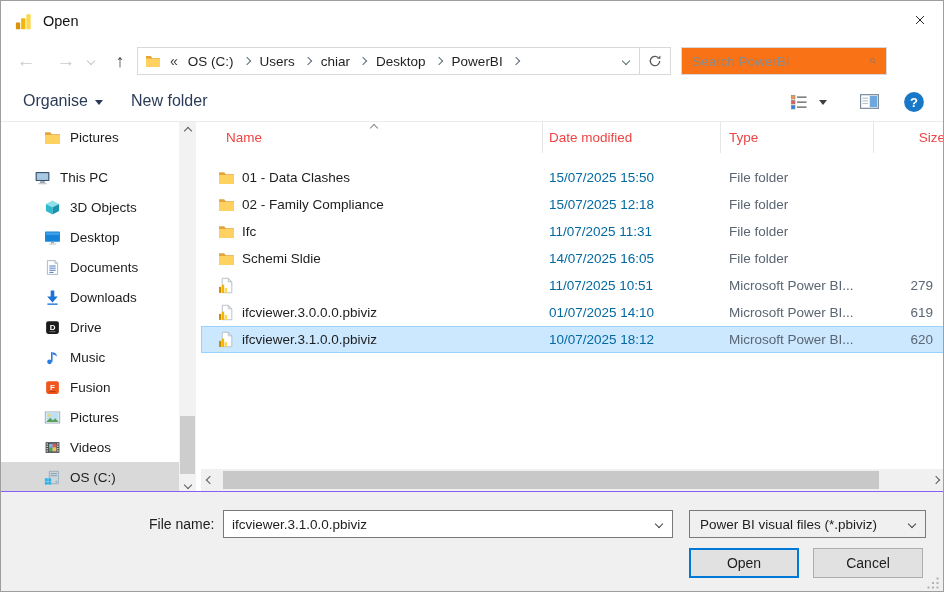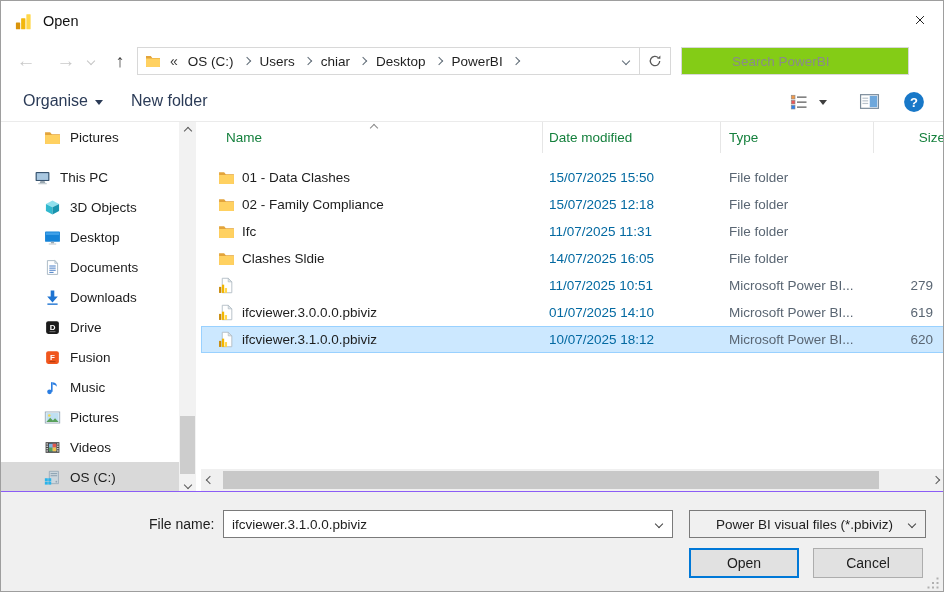--- a/index.html
+++ b/index.html
@@ -27,41 +27,41 @@
   .chev-left{transform:rotate(135deg);}
   .chev-light{border-color:#c5c5c5;}
   .addressbox{position:absolute;left:136px;top:6px;width:534px;height:28px;border:1px solid #d8d8d8;box-sizing:border-box;display:flex;align-items:center;background:#fff;}
   .addr-main{flex:1;display:flex;align-items:center;height:100%;}
   .addr-folder{width:16px;height:16px;margin-left:7px;}
   .addr-overflow{margin-left:9px;font-size:14px;color:#3a3a3a;}
   .crumb{font-size:13.5px;color:#1f1f1f;margin-left:10px;white-space:nowrap;}
   .crumb-sep{margin-left:10px;display:inline-flex;}
   .addr-chevbtn{width:26px;height:100%;display:flex;align-items:center;justify-content:center;}
   .refreshbtn{width:30px;height:100%;border-left:1px solid #d8d8d8;display:flex;align-items:center;justify-content:center;}
-  .searchbox{position:absolute;left:680px;top:6px;width:228px;height:28px;border:1px solid #d8d8d8;box-sizing:border-box;display:flex;align-items:center;background:#84cc16;padding-left:40px;}
+  .searchbox{position:absolute;left:680px;top:6px;width:206px;height:28px;border:1px solid #d8d8d8;box-sizing:border-box;display:flex;align-items:center;background:#f97316;}
   .searchbox input{flex:1;border:none;outline:none;font-family:"Liberation Sans",sans-serif;font-size:13.5px;color:#333;padding:0 0 0 10px;background:transparent;}
   .searchbox input::placeholder{color:#8a8a8a;opacity:1;}
   .search-ic{width:16px;height:16px;margin-right:9px;}
   
   .toolbar{position:absolute;top:80px;left:0;right:0;height:41px;background:#fff;border-bottom:1px solid #ebebeb;box-sizing:border-box;}
   .tool-text{position:absolute;top:0;height:40px;display:flex;align-items:center;font-size:16px;color:#2b3b57;}
   .caret-down{display:inline-block;width:0;height:0;border-left:4px solid transparent;border-right:4px solid transparent;border-top:5px solid #2b3b57;margin-left:7px;margin-top:2px;}
   .tool-iconbtn{position:absolute;top:9px;height:23px;display:flex;align-items:center;}
   
   .sidebar{position:absolute;top:121px;left:0;width:200px;height:371px;background:#fff;}
   .side-item{height:30px;display:flex;align-items:center;padding-left:33px;font-size:13.5px;color:#1d1d1d;box-sizing:border-box;}
   .side-item.indent{padding-left:43px;}
   .side-item.gap{margin-top:10px;}
   .side-item.selected{background:var(--sidebar_selected_bg,#d9d9d9);width:178px;}
   .side-label{margin-left:9px;white-space:nowrap;}
   .vscroll{position:absolute;top:121px;left:178px;width:17px;height:371px;background:#f2f2f2;}
   .vscroll .sbtn{position:absolute;left:0;width:17px;height:17px;display:flex;align-items:center;justify-content:center;}
   .vthumb{position:absolute;left:1px;width:15px;background:#cdcdcd;}
   
-  .list-header{position:absolute;top:121px;left:200px;width:744px;height:31px;display:flex;font-size:13.5px;color:#15803d;background:#fff;}
+  .list-header{position:absolute;top:121px;left:200px;width:744px;height:31px;display:flex;font-size:13.5px;color:#ef4444;background:#fff;}
   .hcell{display:flex;align-items:center;box-sizing:border-box;border-right:1px solid #e6e6e6;}
   .hcell:last-child{border-right:none;justify-content:flex-end;}
   .h-name{width:342px;padding-left:25px;}
   .h-date{width:178px;padding-left:6px;}
   .h-type{width:153px;padding-left:8px;}
   .h-size{width:71px;padding-left:6px;}
   .sort-ind{position:absolute;left:170px;top:3px;}
   .list-body{position:absolute;top:163px;left:200px;width:744px;}
   .file-row{display:flex;height:27px;align-items:center;font-size:13.5px;box-sizing:border-box;}
   .file-row.selected{background:var(--selection_bg,#cce8ff);box-shadow:inset 0 0 0 1px var(--selection_border,#99d1ff);}
@@ -73,21 +73,21 @@
   
   .hscroll{position:absolute;left:200px;top:468px;width:744px;height:22px;background:#f0f0f0;}
   .hscroll .sbtn{position:absolute;top:0;width:18px;height:22px;display:flex;align-items:center;justify-content:center;}
   .hthumb{position:absolute;left:22px;top:2px;width:656px;height:18px;background:#c8c8c8;}
   
   .footer{position:absolute;top:490px;left:0;right:0;height:102px;background:var(--footer_bg,#f0f0f0);border-top:1px solid #8b5cf6;box-sizing:border-box;}
   .fn-label{position:absolute;left:148px;top:18px;height:28px;display:flex;align-items:center;font-size:14px;color:#1d1d1d;}
   .fn-combo{position:absolute;left:222px;top:18px;width:450px;height:28px;box-sizing:border-box;border:1px solid #7a7a7a;background:#fff;display:flex;align-items:center;}
   .fn-combo input{flex:1;border:none;outline:none;background:transparent;font-family:"Liberation Sans",sans-serif;font-size:13.5px;color:#1d1d1d;padding-left:8px;}
   .combo-btn{width:26px;height:100%;display:flex;align-items:center;justify-content:center;}
-  .ft-combo{position:absolute;left:688px;top:18px;width:237px;height:28px;box-sizing:border-box;border:1px solid #7a7a7a;background:#f0f0f0;display:flex;align-items:center;padding-left:16px;}
+  .ft-combo{position:absolute;left:688px;top:18px;width:237px;height:28px;box-sizing:border-box;border:1px solid #7a7a7a;background:#f0f0f0;display:flex;align-items:center;}
   .ft-combo .val{flex:1;font-size:13.5px;color:#1d1d1d;padding-left:10px;white-space:nowrap;overflow:hidden;}
   .btn{position:absolute;top:56px;width:110px;height:30px;box-sizing:border-box;display:flex;align-items:center;justify-content:center;font-size:14px;color:#1d1d1d;background:#e1e1e1;}
   .btn-open{left:688px;border:2px solid var(--accent_blue,#0078d7);}
   .btn-cancel{left:812px;border:1px solid #adadad;}
   .grip{position:absolute;right:3px;bottom:3px;width:13px;height:13px;}
 </style>
 </head>
 <body>
 
 <svg width="0" height="0" style="position:absolute" aria-hidden="true">
@@ -360,29 +360,29 @@
         <span class="side-label">Downloads</span>
       </div>
       <div class="side-item indent">
         <svg class="ic" viewBox="0 0 16 16">
           <use href="#i-drive-app"></use>
         </svg>
         <span class="side-label">Drive</span>
       </div>
       <div class="side-item indent">
         <svg class="ic" viewBox="0 0 16 16">
+          <use href="#i-music"></use>
+        </svg>
+        <span class="side-label">Music</span>
+      </div>
+      <div class="side-item indent">
+        <svg class="ic" viewBox="0 0 16 16">
           <use href="#i-fusion-app"></use>
         </svg>
         <span class="side-label">Fusion</span>
-      </div>
-      <div class="side-item indent">
-        <svg class="ic" viewBox="0 0 16 16">
-          <use href="#i-music"></use>
-        </svg>
-        <span class="side-label">Music</span>
       </div>
       <div class="side-item indent">
         <svg class="ic" viewBox="0 0 16 16">
           <use href="#i-picture"></use>
         </svg>
         <span class="side-label">Pictures</span>
       </div>
       <div class="side-item indent">
         <svg class="ic" viewBox="0 0 16 16">
           <use href="#i-video"></use>
@@ -454,21 +454,21 @@
         </div>
         <div class="c-date">11/07/2025 11:31</div>
         <div class="c-type">File folder</div>
         <div class="c-size"></div>
       </div>
       <div class="file-row">
         <div class="c-name">
           <svg class="ic" viewBox="0 0 16 16">
             <use href="#i-folder"></use>
           </svg>
-          <span class="lbl">Clashes Sldie</span>
+          <span class="lbl">Schemi Sldie</span>
         </div>
         <div class="c-date">14/07/2025 16:05</div>
         <div class="c-type">File folder</div>
         <div class="c-size"></div>
       </div>
       <div class="file-row">
         <div class="c-name">
           <svg class="ic" viewBox="0 0 16 16">
             <use href="#i-pbiviz"></use>
           </svg>

